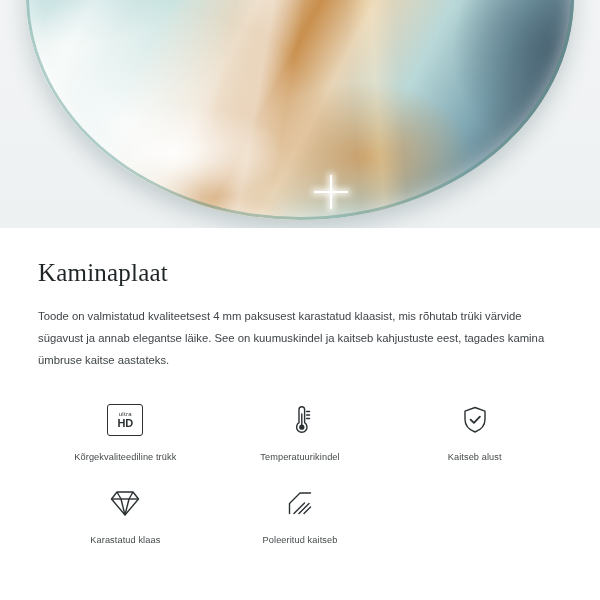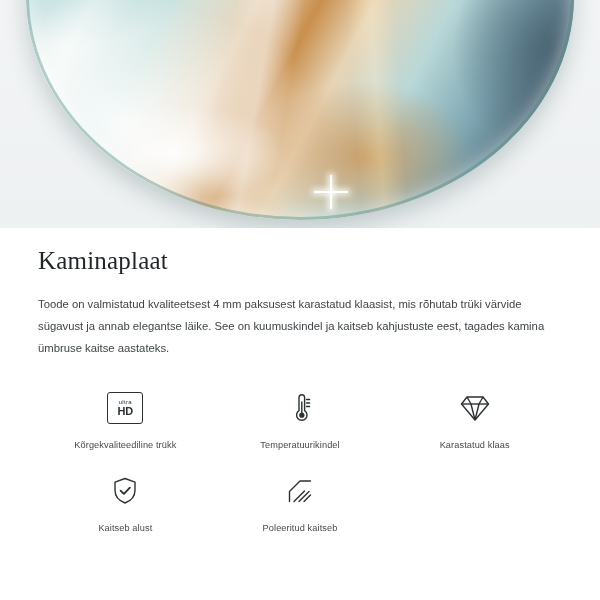--- a/index.html
+++ b/index.html
@@ -122,21 +122,21 @@
     width: 100%;
     margin-top: -1px;
   }
 
   
   .content {
     padding: 0 38px;
   }
   .headline {
     margin: 0;
-    padding-top: 16px;
+    padding-top: 28px;
     font-family: "Liberation Serif", serif;
     font-weight: 400;
     font-size: 25px;
     line-height: 1.33;
     color: #1f2426;
     letter-spacing: 0.2px;
   }
   .headline .line2 {
     display: block;
   }
@@ -252,44 +252,44 @@
             <line x1="26.6" y1="11.5" x2="29.6" y2="11.5"></line>
             <line x1="26.6" y1="15" x2="29.6" y2="15"></line>
             <line x1="26.6" y1="18.5" x2="29.6" y2="18.5"></line>
           </svg>
         </div>
         <div class="feature-label">Temperatuurikindel</div>
       </div>
 
       <div class="feature">
         <div class="feature-icon">
+          <svg width="40" height="40" viewBox="0 0 40 40" fill="none" stroke="#2b3133" stroke-width="1.4" stroke-linejoin="round" stroke-linecap="round">
+            <path d="M20 7.5l10 3.6v8.2c0 6.4-4.3 10.6-10 12.7-5.7-2.1-10-6.3-10-12.7v-8.2z"></path>
+            <polyline points="15.6,19.6 18.9,22.9 24.9,16.6" stroke-width="1.8"></polyline>
+          </svg>
+        </div>
+        <div class="feature-label">Kaitseb alust</div>
+      </div>
+
+      <div class="feature">
+        <div class="feature-icon">
           <svg width="40" height="40" viewBox="0 0 40 40" fill="none" stroke="#2b3133" stroke-width="1.4" stroke-linejoin="round">
             <polygon points="20,32 6.5,16 12,9 28,9 33.5,16"></polygon>
             <line x1="6.5" y1="16" x2="33.5" y2="16"></line>
             <line x1="12" y1="9" x2="16" y2="16"></line>
             <line x1="28" y1="9" x2="24" y2="16"></line>
             <line x1="16" y1="16" x2="20" y2="32"></line>
             <line x1="24" y1="16" x2="20" y2="32"></line>
           </svg>
         </div>
         <div class="feature-label">Karastatud klaas</div>
       </div>
 
       <div class="feature">
         <div class="feature-icon">
-          <svg width="40" height="40" viewBox="0 0 40 40" fill="none" stroke="#2b3133" stroke-width="1.4" stroke-linejoin="round" stroke-linecap="round">
-            <path d="M20 7.5l10 3.6v8.2c0 6.4-4.3 10.6-10 12.7-5.7-2.1-10-6.3-10-12.7v-8.2z"></path>
-            <polyline points="15.6,19.6 18.9,22.9 24.9,16.6" stroke-width="1.8"></polyline>
-          </svg>
-        </div>
-        <div class="feature-label">Kaitseb alust</div>
-      </div>
-
-      <div class="feature">
-        <div class="feature-icon">
           <svg width="40" height="40" viewBox="0 0 40 40" fill="none" stroke="#2b3133" stroke-width="1.4" stroke-linecap="round" stroke-linejoin="round">
             <path d="M9 30 L9 19 L20 8 L31 8 L31 19 L20 30 Z" stroke-width="1.5" fill="none" style="display:none"></path>
             <path d="M9.5 30.5 L9.5 20.5 L20 10 L30.5 10"></path>
             <line x1="14" y1="30.5" x2="24.5" y2="20"></line>
             <line x1="19" y1="30.5" x2="29" y2="20.5"></line>
             <line x1="24" y1="30.5" x2="30.5" y2="24"></line>
           </svg>
         </div>
         <div class="feature-label">Poleeritud kaitseb</div>
       </div>

